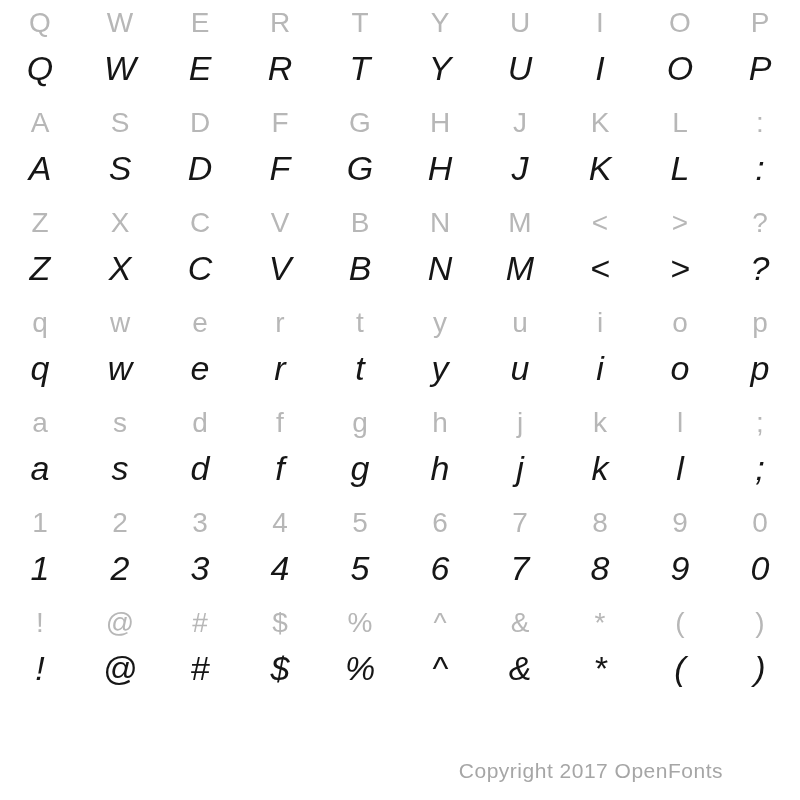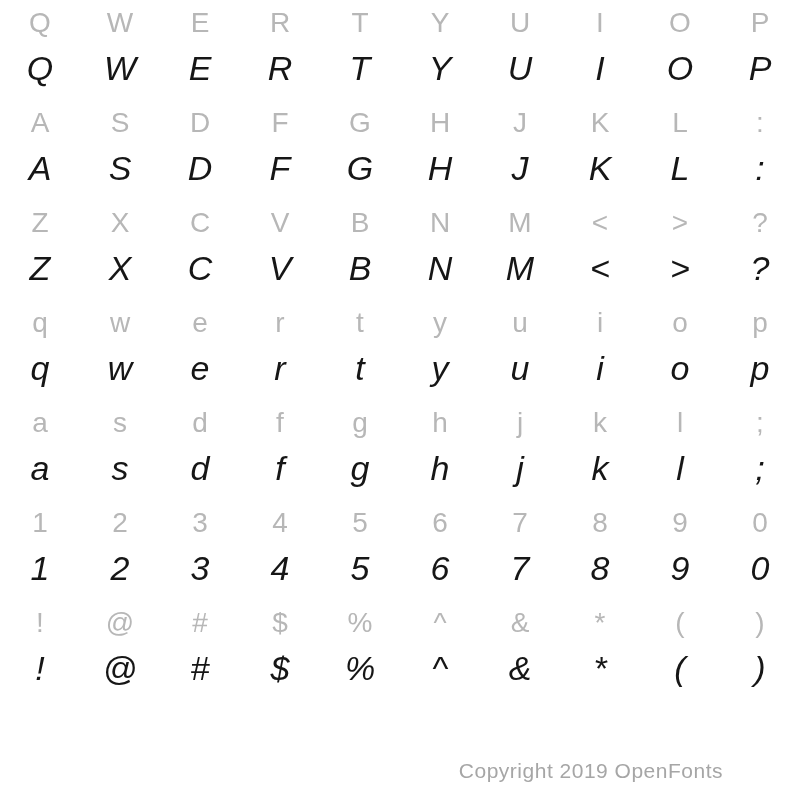--- a/index.html
+++ b/index.html
@@ -243,13 +243,13 @@
         <span class="cell">%</span>
         <span class="cell">^</span>
         <span class="cell">&amp;</span>
         <span class="cell">*</span>
         <span class="cell">(</span>
         <span class="cell">)</span>
       </div>
     </div>
   </main>
 
-<div class="footer">Copyright 2019 OpenFonts</div>
+<div class="footer">Copyright 2017 OpenFonts</div>
 
 </body></html>

